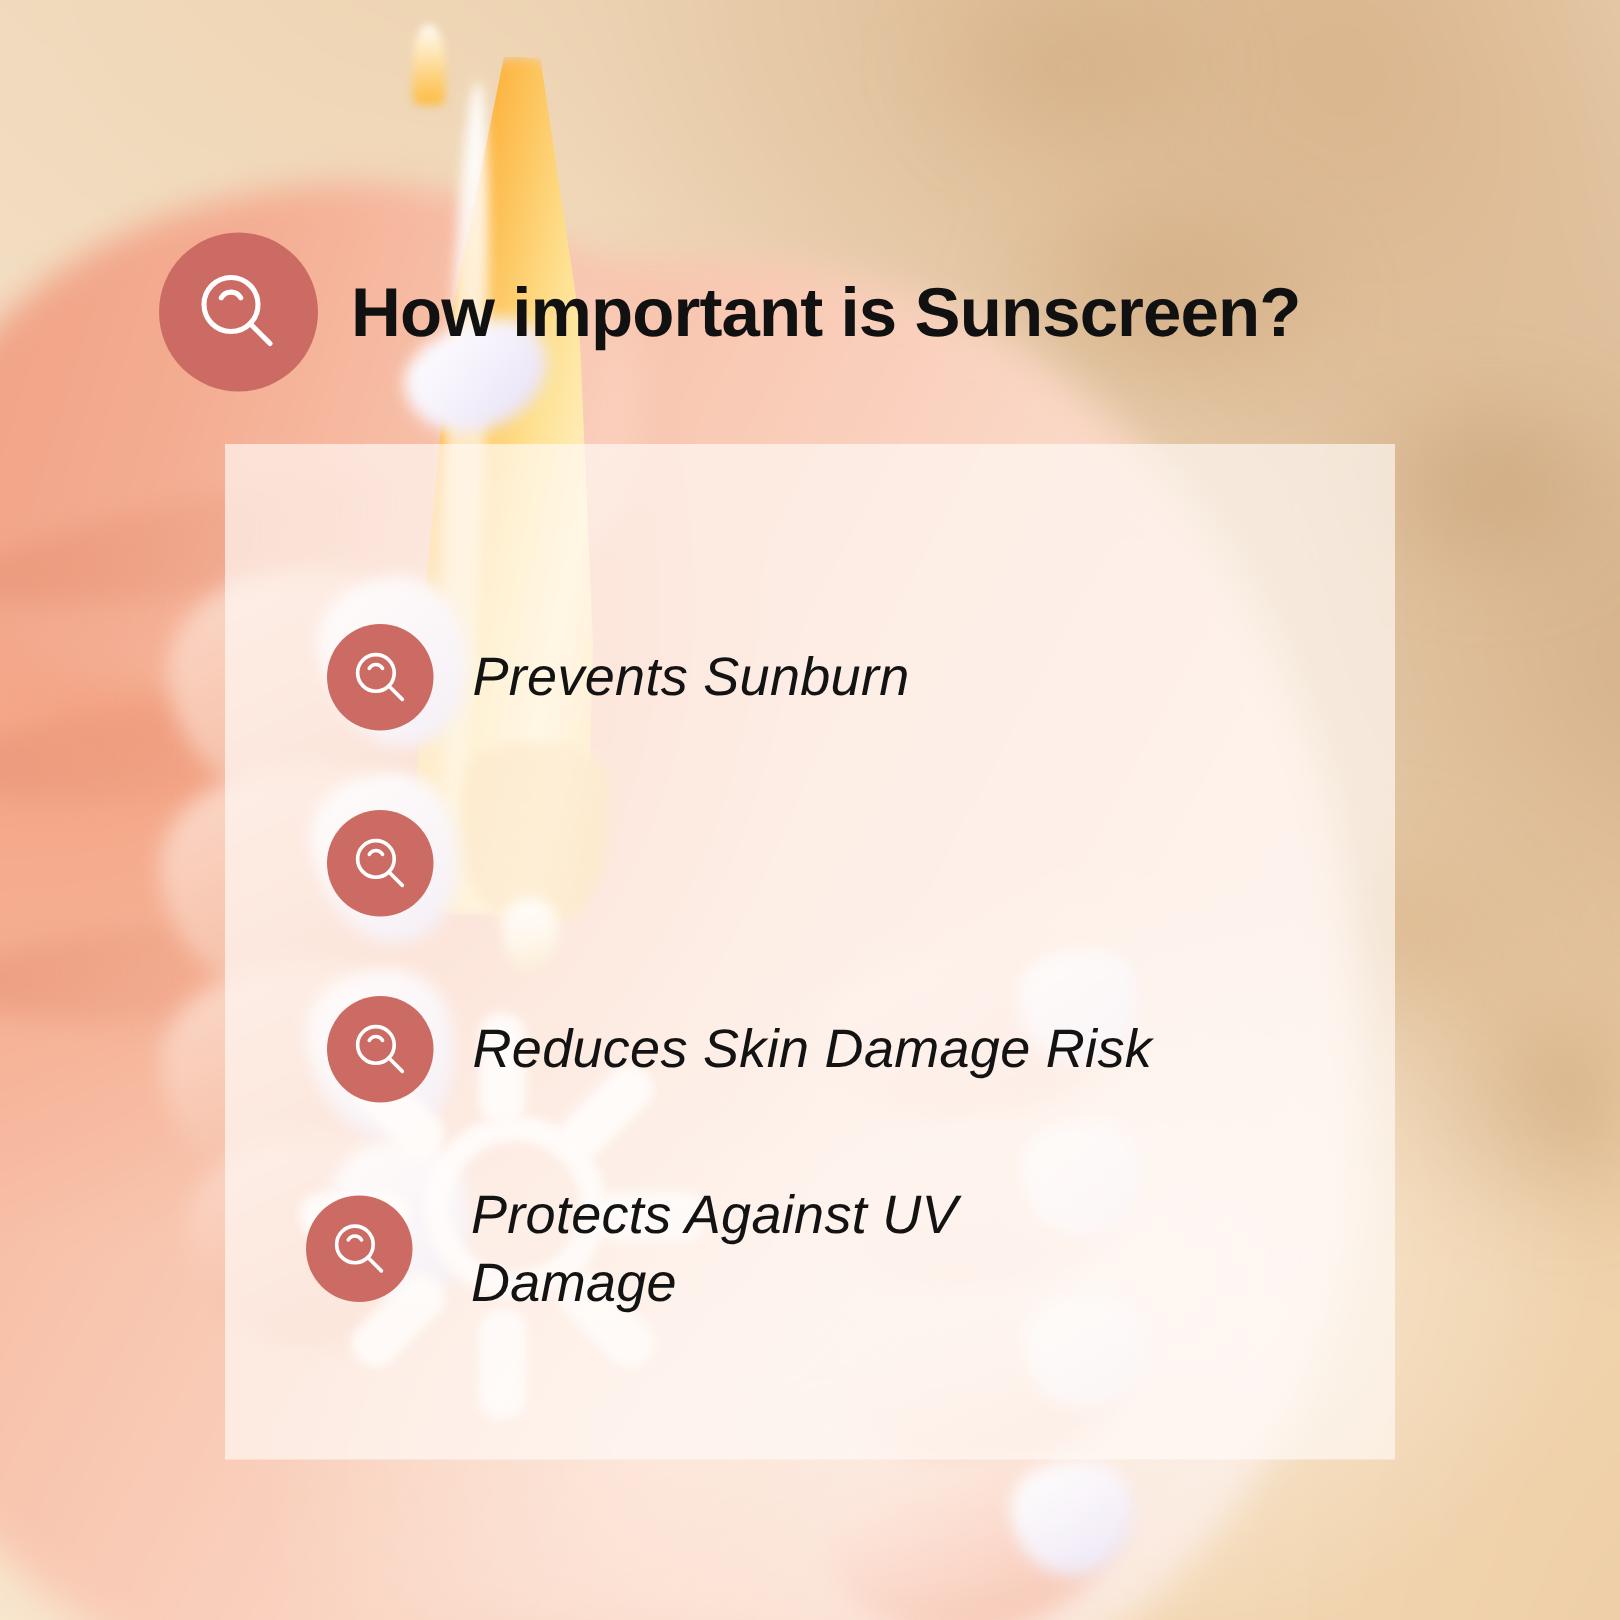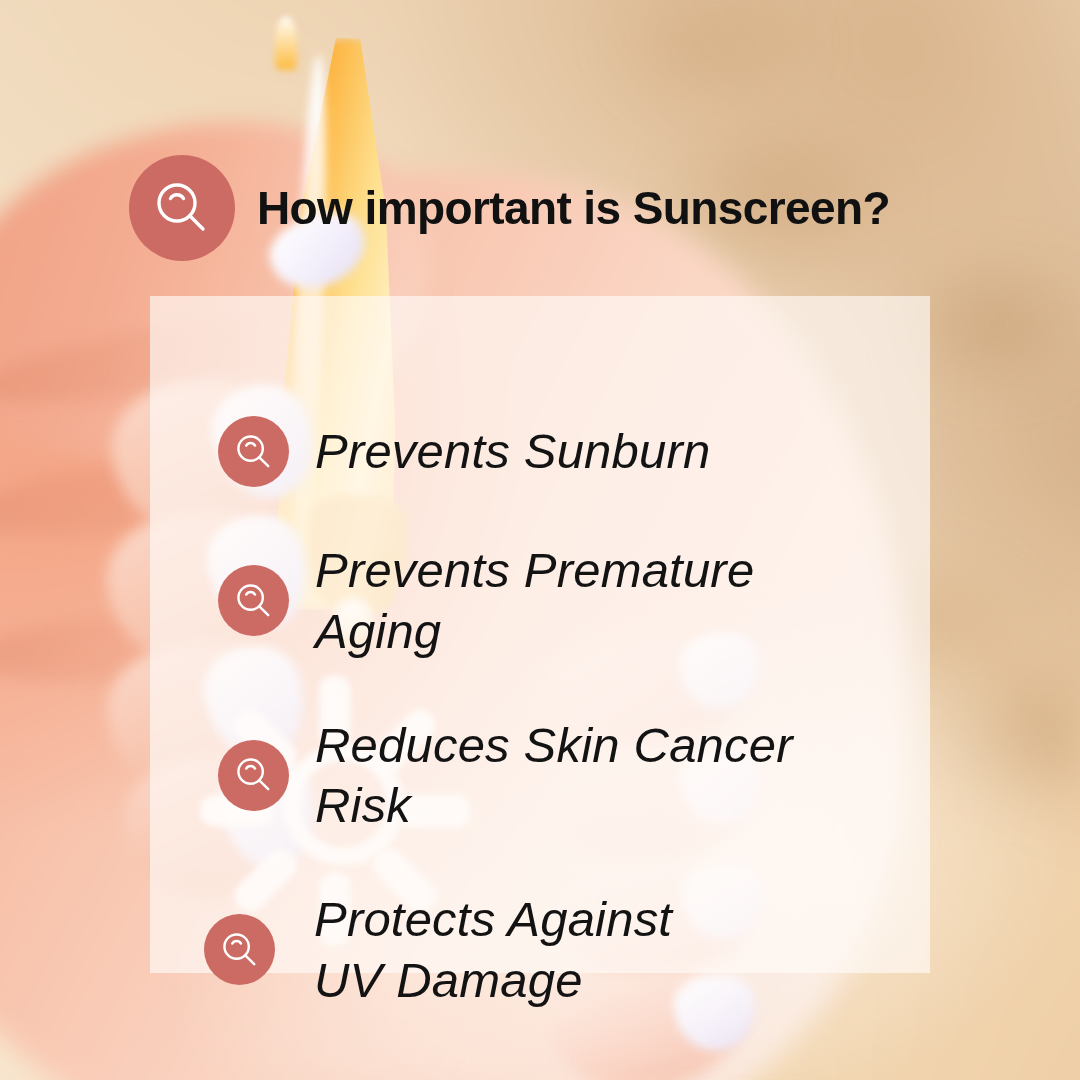--- a/index.html
+++ b/index.html
@@ -238,21 +238,21 @@
     left: 150px;
     top: 296px;
     width: 780px;
     height: 677px;
     background: rgba(255, 251, 247, 0.66);
   }
 
   
   .header {
     position: absolute;
-    left: 129px;
+    left: 106px;
     top: 155px;
     display: flex;
     align-items: center;
     gap: 22px;
     text-align: center;
   }
   .badge {
     flex: 0 0 auto;
     border-radius: 50%;
     display: flex;
@@ -293,21 +293,21 @@
     width: 720px;
   }
   .list-item {
     display: flex;
     align-items: center;
     gap: 26px;
     margin-bottom: 53px;
   }
   .list-item:last-child { margin-bottom: 0; }
   .item-text {
-    font-size: 49px;
+    font-size: 36px;
     font-style: italic;
     font-weight: 300;
     color: #131313;
     line-height: 1.24;
     letter-spacing: 0.2px;
   }
   .item-wrap { max-width: 420px; }
   .item-4 { margin-left: -14px; gap: 39px; }
 </style>
 </head>
@@ -399,35 +399,32 @@
     </div>
 
     <div class="list-item">
       <div class="badge badge-sm" style="background:#CC6B63;">
         <svg width="42" height="42" viewBox="0 0 62 62" aria-hidden="true">
           <circle cx="26" cy="26" r="18" fill="none" stroke="#ffffff" stroke-width="3.6"></circle>
           <path d="M19.5 21.5 a7.5 7.5 0 0 1 13 0" fill="none" stroke="#ffffff" stroke-width="3.6" stroke-linecap="round"></path>
           <line x1="38.8" y1="38.8" x2="52" y2="52" stroke="#ffffff" stroke-width="3.6" stroke-linecap="round"></line>
         </svg>
       </div>
-      <div class="item-wrap" style="max-width:560px;">
-        <span class="item-text">Prevents Premature Aging</span>
-      </div>
     </div>
 
     <div class="list-item">
       <div class="badge badge-sm" style="background:#CC6B63;">
         <svg width="42" height="42" viewBox="0 0 62 62" aria-hidden="true">
           <circle cx="26" cy="26" r="18" fill="none" stroke="#ffffff" stroke-width="3.6"></circle>
           <path d="M19.5 21.5 a7.5 7.5 0 0 1 13 0" fill="none" stroke="#ffffff" stroke-width="3.6" stroke-linecap="round"></path>
           <line x1="38.8" y1="38.8" x2="52" y2="52" stroke="#ffffff" stroke-width="3.6" stroke-linecap="round"></line>
         </svg>
       </div>
       <div class="item-wrap" style="max-width:560px;">
-        <span class="item-text">Reduces Skin Cancer Risk</span>
+        <span class="item-text">Reduces Skin Damage Risk</span>
       </div>
     </div>
 
     <div class="list-item item-4">
       <div class="badge badge-sm" style="background:#CC6B63;">
         <svg width="42" height="42" viewBox="0 0 62 62" aria-hidden="true">
           <circle cx="26" cy="26" r="18" fill="none" stroke="#ffffff" stroke-width="3.6"></circle>
           <path d="M19.5 21.5 a7.5 7.5 0 0 1 13 0" fill="none" stroke="#ffffff" stroke-width="3.6" stroke-linecap="round"></path>
           <line x1="38.8" y1="38.8" x2="52" y2="52" stroke="#ffffff" stroke-width="3.6" stroke-linecap="round"></line>
         </svg>

